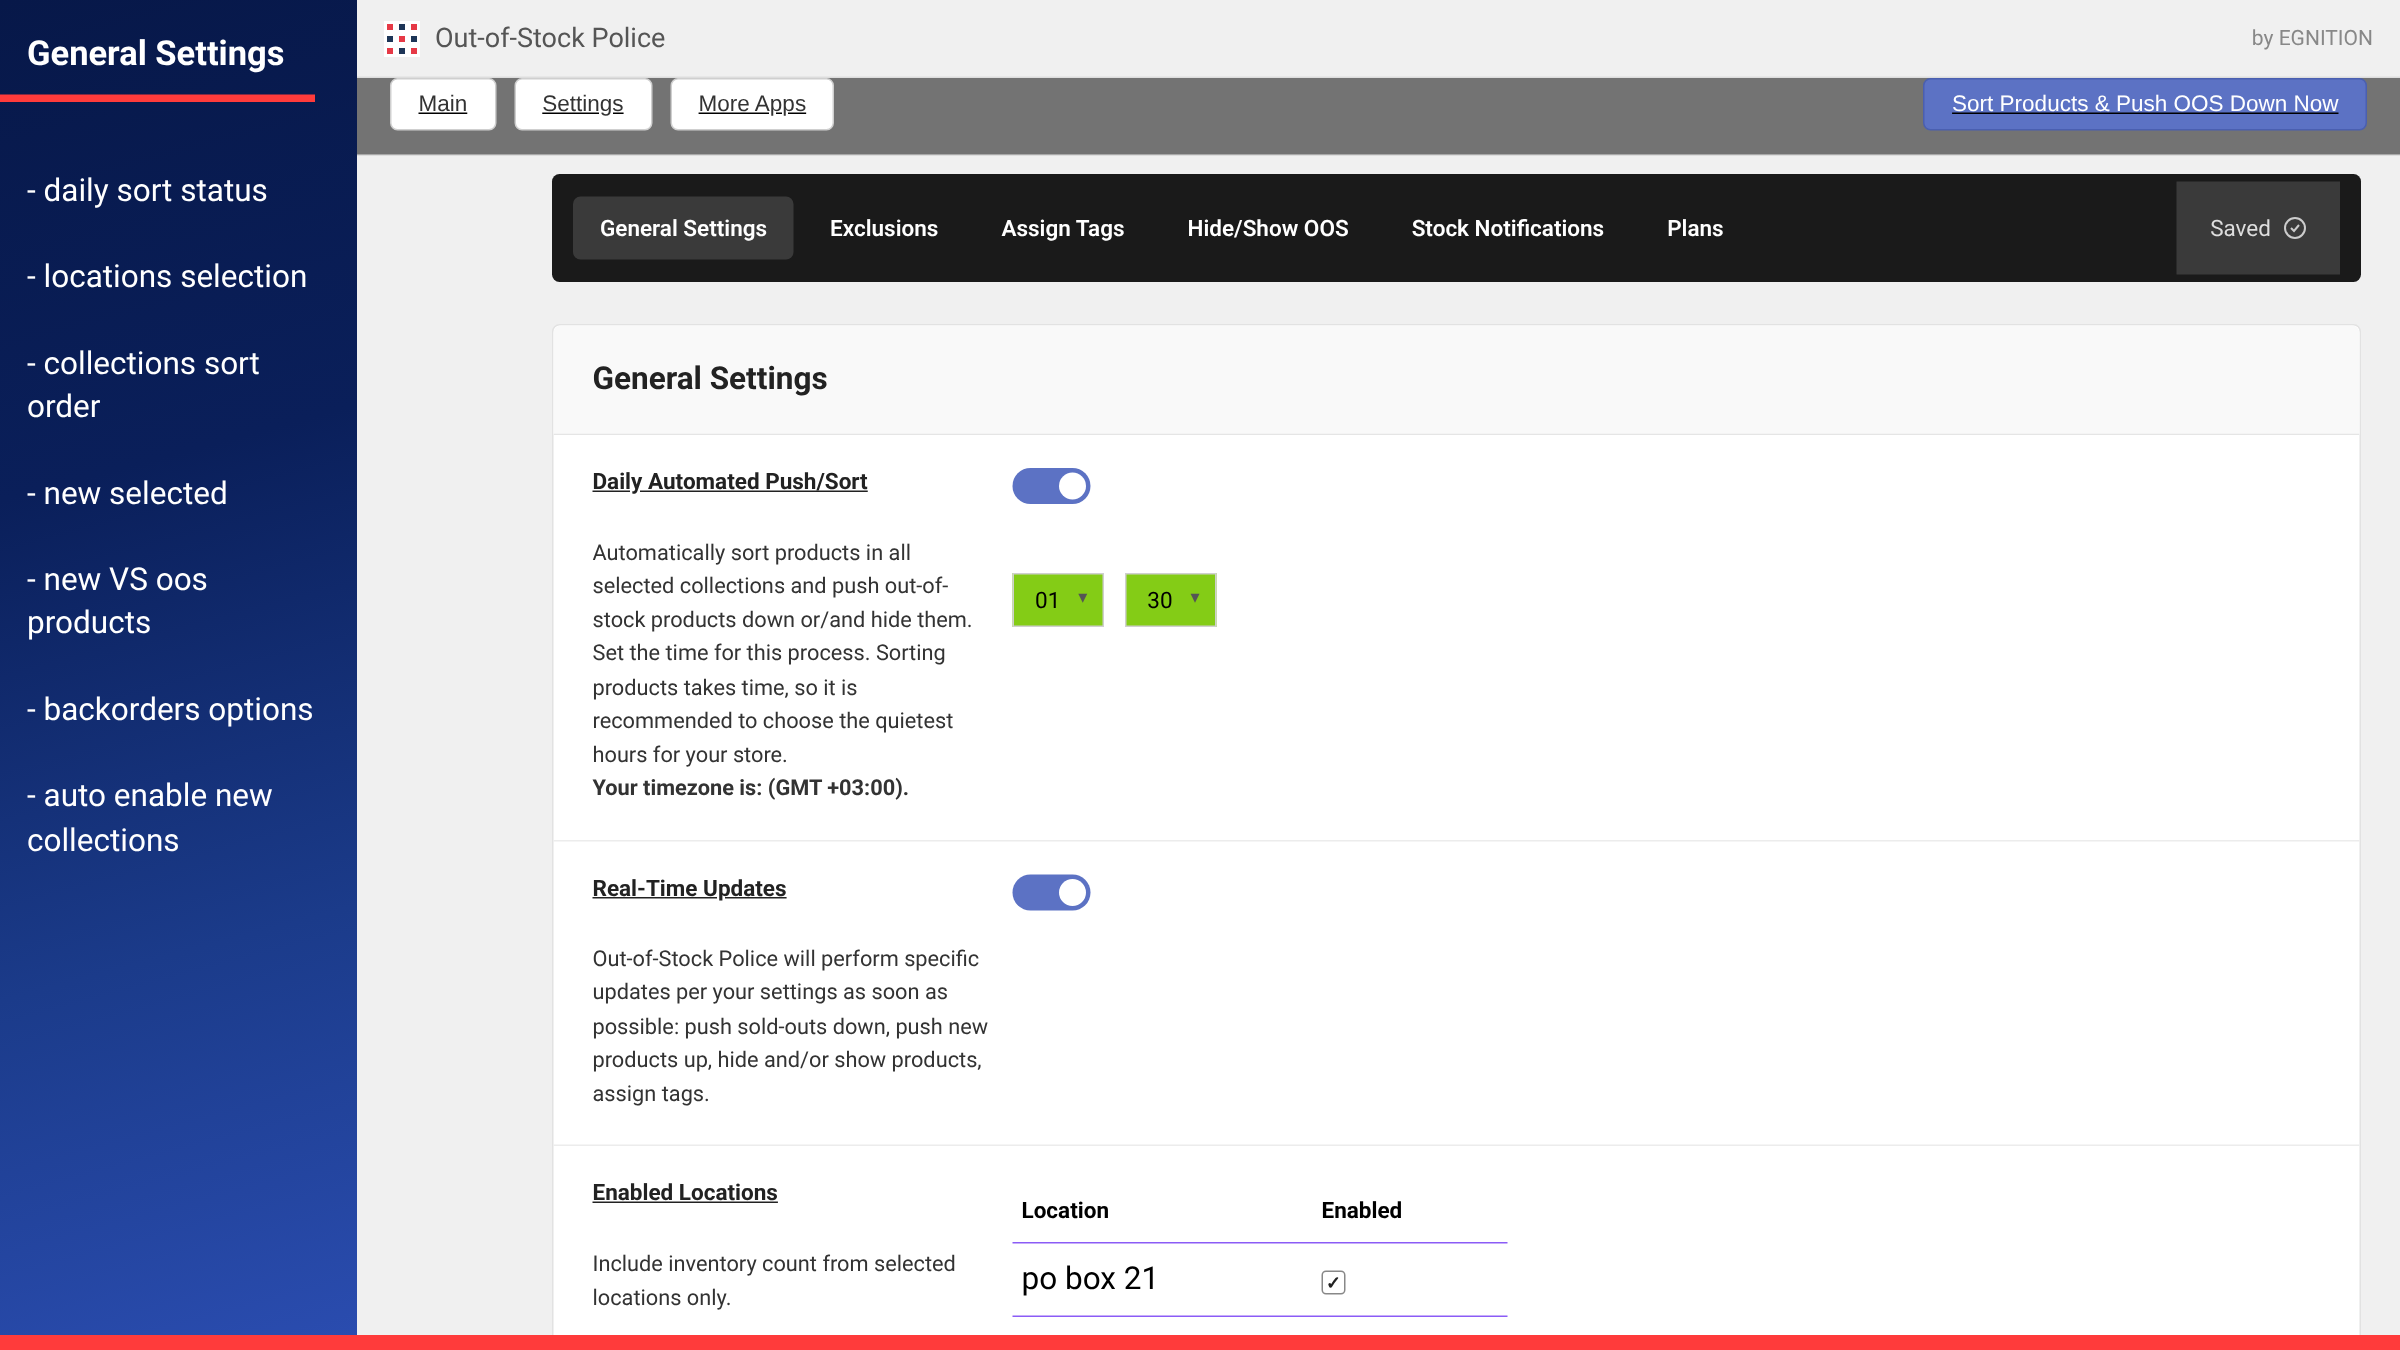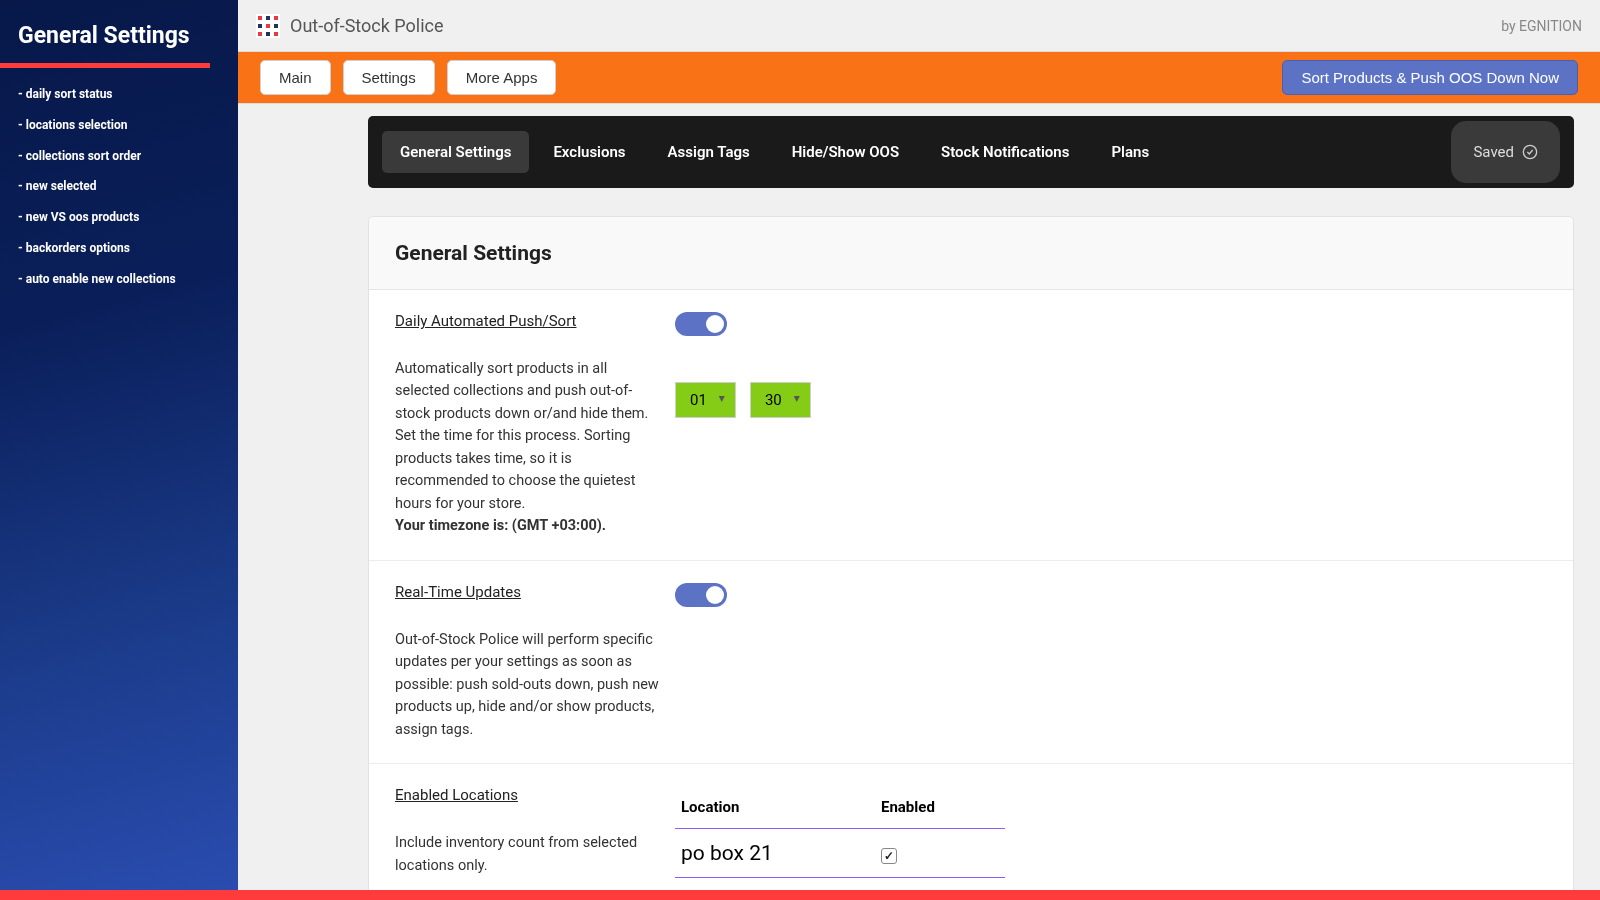--- a/index.html
+++ b/index.html
@@ -31,24 +31,25 @@
   margin: 0 0 0 0;
   width: 210px;
 }
 .sidebar-links {
   padding: 18px 18px;
 }
 .sidebar-links a {
   display: block;
   color: #fff;
   text-decoration: none;
-  font-size: 12px;
+  font-size: 21px;
   line-height: 1.4;
   margin-bottom: 14px;
-  font-weight: 700;
+  font-weight: 400;
+  margin-top: 28px;
 }
 .main {
   position: absolute;
   left: 238px;
   top: 0;
   width: 1362px;
   height: 890px;
   background: #f0f0f0;
   display: flex;
   flex-direction: column;
@@ -74,23 +75,24 @@
 }
 .by-line {
   margin-left: auto;
   color: #888;
   font-size: 14px;
 }
 .toolbar {
   height: 52px;
   border-bottom: 1px solid #ddd;
   display: flex;
-  align-items: center;
+  align-items: flex-start;
   padding: 0 22px;
-  background: #f97316;
+  background: #737373;
+  text-decoration: underline;
 }
 .btn {
   background: #fff;
   border: 1px solid #cfcfcf;
   border-radius: 5px;
   padding: 8px 18px;
   font-size: 15px;
   color: #333;
   cursor: pointer;
   margin-right: 12px;
@@ -125,21 +127,21 @@
   margin-right: 6px;
 }
 .tab.active {
   background: #3a3a3a;
 }
 .saved-pill {
   margin-left: auto;
   background: #3a3a3a;
   color: #ddd;
   padding: 22px 22px;
-  border-radius: 15px;
+  border-radius: 0;
   font-size: 15px;
   display: flex;
   align-items: center;
 }
 .saved-pill svg { margin-left: 8px; }
 .panel {
   background: #fff;
   border: 1px solid #e2e2e2;
   border-radius: 5px;
   margin-top: 28px;
@@ -157,21 +159,21 @@
   display: flex;
   padding: 22px 26px;
   border-bottom: 1px solid #ececec;
 }
 .section-left {
   width: 268px;
   flex-shrink: 0;
 }
 .section-title {
   font-size: 15px;
-  font-weight: 400;
+  font-weight: 700;
   text-decoration: underline;
   color: #222;
   margin-bottom: 10px;
 }
 .section-desc {
   font-size: 14.5px;
   color: #333;
   line-height: 1.55;
   margin-top: 28px;
 }

